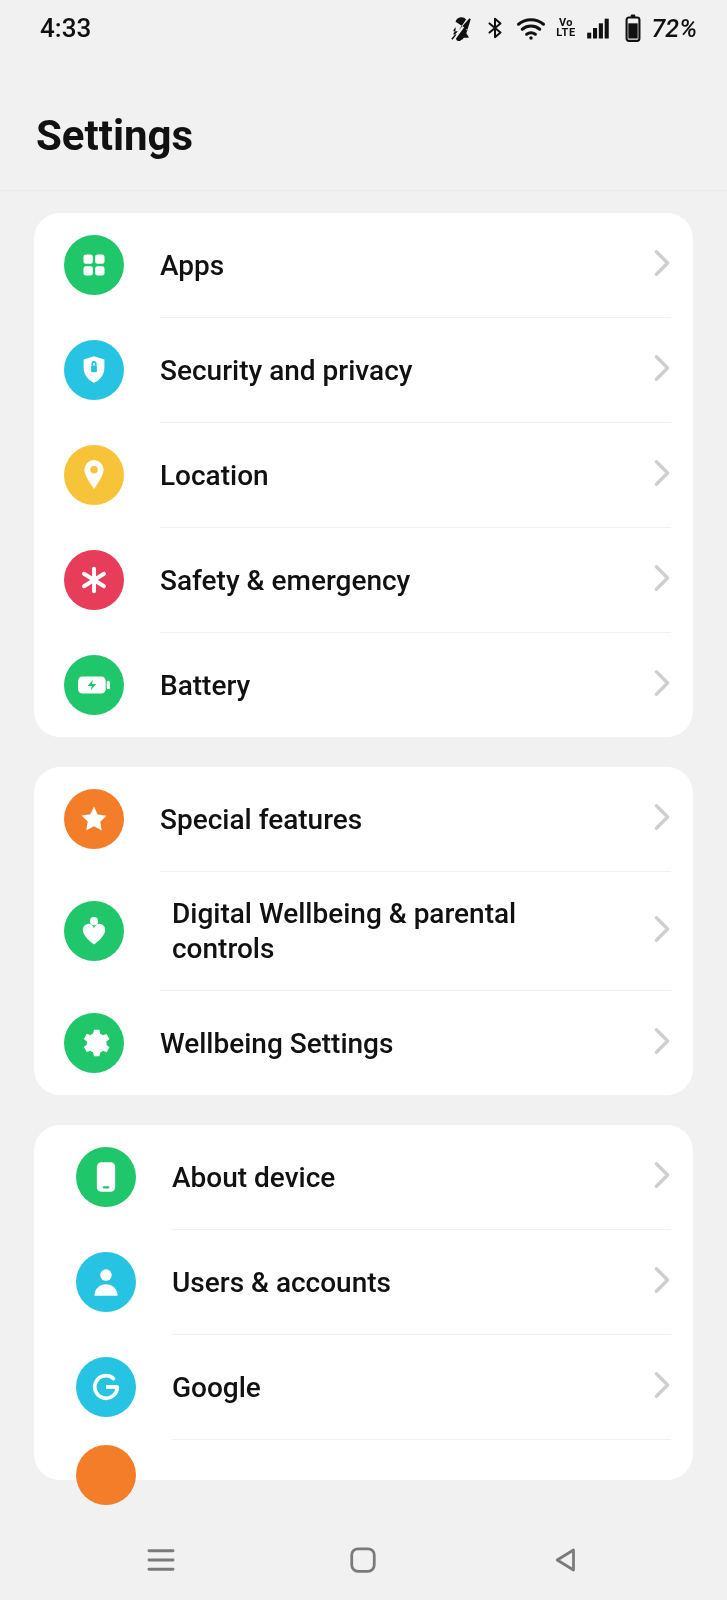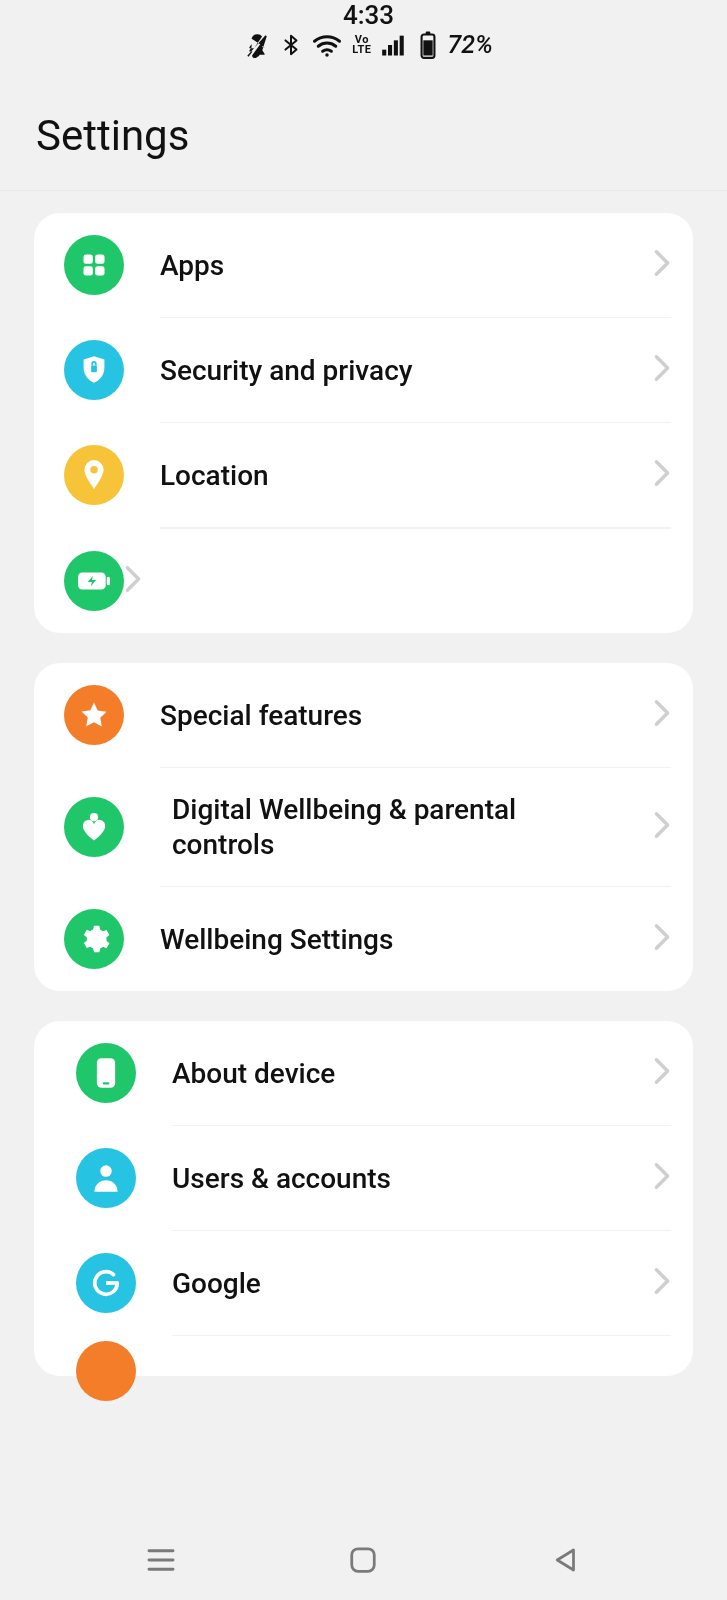--- a/index.html
+++ b/index.html
@@ -1,21 +1,21 @@
 <!DOCTYPE html>
 <html><head>
   <meta charset="utf-8">
   <style>
     * { margin:0; padding:0; box-sizing:border-box; font-family: -apple-system, Roboto, "Helvetica Neue", Arial, sans-serif; }
     html,body { width:727px; height:1600px; background:#f1f1f1; color:#111; -webkit-font-smoothing:antialiased; }
     
-    .status-bar { height:56px; display:flex; align-items:center; justify-content:space-between; padding:0 30px 0 40px; font-size:26px; font-weight:500; color:#111;flex-direction:column; }
+    .status-bar { height:56px; display:flex; align-items:center; justify-content:space-between; padding:0 30px 0 40px; font-size:26px; font-weight:500; color:#111; }
     .status-right { display:flex; align-items:center; gap:10px; }
     .status-right svg { display:block; }
-    .page-title { font-size:42px; font-weight:400; padding: 55px 0 30px 36px; color:#111; }
+    .page-title { font-size:42px; font-weight:700; padding: 55px 0 30px 36px; color:#111; }
     .hr-top { height:1px; background:#e9e9e9; }
     .content { padding: 22px 34px 0 34px; }
     .card { background:#fff; border-radius:26px; padding:0 0 0 0; margin-bottom:30px; box-shadow: 0 0 0 rgba(0,0,0,0); }
     .row { display:flex; align-items:center; height:104px; padding:0 22px 0 30px; cursor:pointer; }
     .row .icon-wrap { width:60px; height:60px; border-radius:50%; display:flex; align-items:center; justify-content:center; flex:0 0 60px; }
     .row .label { flex:1 1 auto; font-size:28px; font-weight:500; color:#111; padding-left:36px; line-height:1.25; }
     .row .chev { flex:0 0 auto; color:#cfcfcf; }
     .sep { height:1px; background:#f1f1f1; margin-left:126px; margin-right:22px; }
     
     .bg-green  { background:#20c66a; }
@@ -113,29 +113,41 @@
             <path d="M12 1a9 9 0 0 0-9 9c0 6 9 18 9 18s9-12 9-18a9 9 0 0 0-9-9z"></path>
             <circle cx="12" cy="10" r="3.5" fill="#f7c338"></circle>
           </svg>
       </div>
       <div class="label">Location</div>
       <div class="chev"><svg width="18" height="28" viewBox="0 0 12 20" fill="none" stroke="currentColor" stroke-width="2.5" stroke-linecap="round" stroke-linejoin="round">
             <path d="M2 2l8 8-8 8"></path>
           </svg></div>
     </div>
     <div class="sep"></div>
+    <div class="row">
+      <div class="icon-wrap bg-red">
+        <svg width="30" height="30" viewBox="0 0 24 24" fill="none" stroke="#fff" stroke-width="3.2" stroke-linecap="round">
+            <path d="M12 3v18M4 7l16 10M20 7L4 17"></path>
+          </svg>
+      </div>
+      <div class="label">Safety &amp; emergency</div>
+      <div class="chev"><svg width="18" height="28" viewBox="0 0 12 20" fill="none" stroke="currentColor" stroke-width="2.5" stroke-linecap="round" stroke-linejoin="round">
+            <path d="M2 2l8 8-8 8"></path>
+          </svg></div>
+    </div>
     <div class="sep"></div>
     <div class="row">
       <div class="icon-wrap bg-green">
         <svg width="34" height="22" viewBox="0 0 32 20" fill="#fff">
             <rect x="1" y="2" width="26" height="16" rx="4"></rect>
             <rect x="28" y="6" width="3" height="8" rx="1.5"></rect>
             <path d="M15 5l-5 6h4l-1 4 5-6h-4z" fill="#20c66a"></path>
           </svg>
       </div>
+      <div class="label">Battery</div>
       <div class="chev"><svg width="18" height="28" viewBox="0 0 12 20" fill="none" stroke="currentColor" stroke-width="2.5" stroke-linecap="round" stroke-linejoin="round">
             <path d="M2 2l8 8-8 8"></path>
           </svg></div>
     </div>
   </div>
 
   <div class="card">
     <div class="row">
       <div class="icon-wrap bg-orange">
         <svg width="30" height="30" viewBox="0 0 24 24" fill="#fff">

